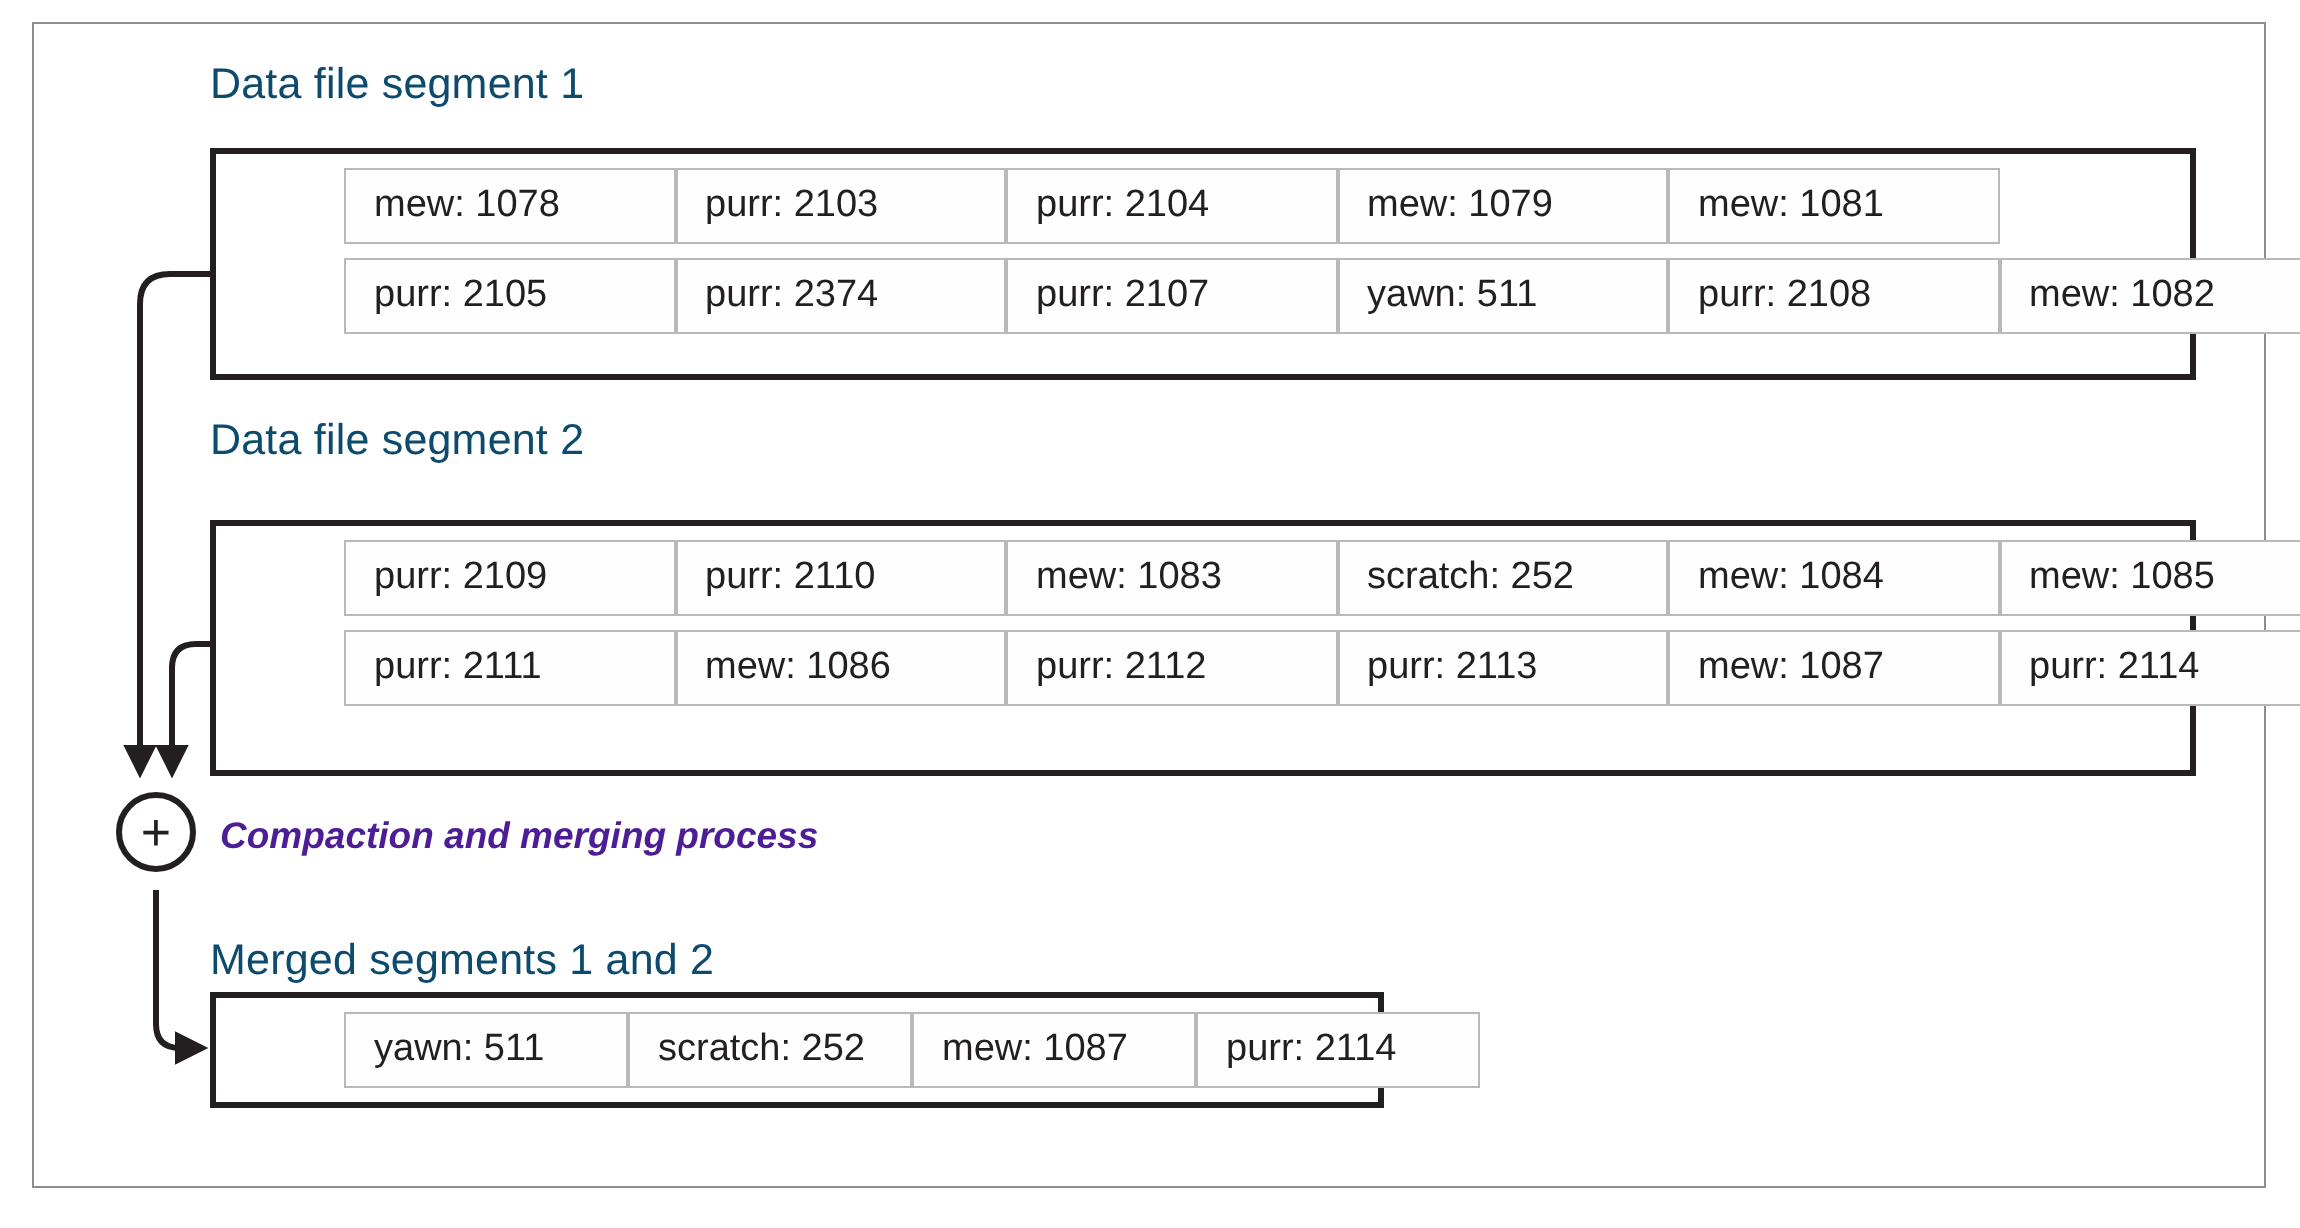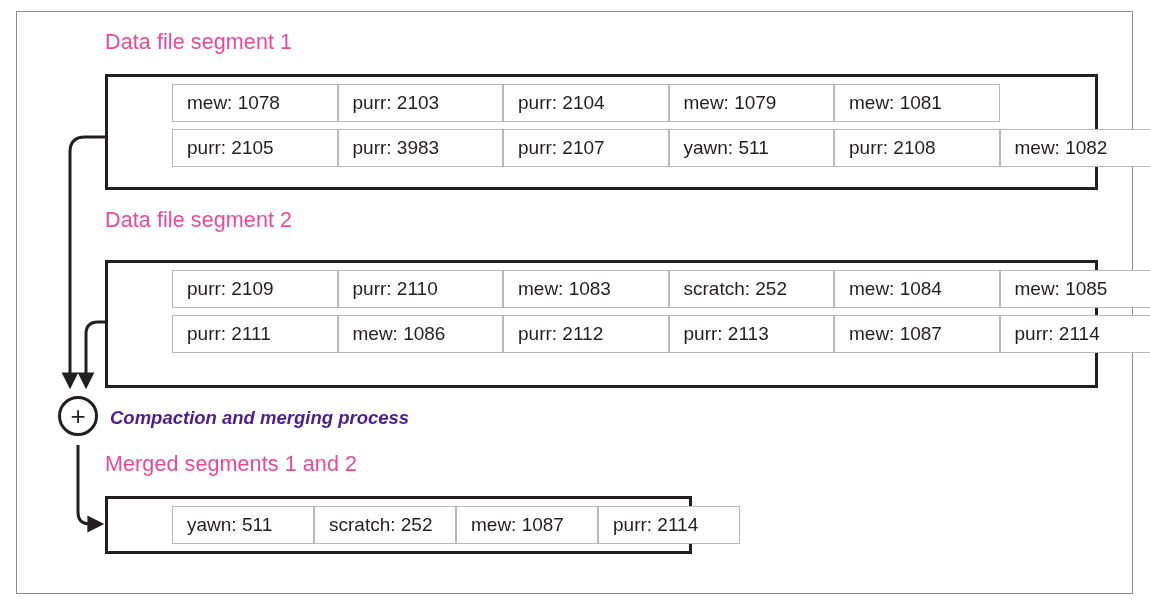--- a/index.html
+++ b/index.html
@@ -32,21 +32,21 @@
     height: 583px;
     border: 1.4px solid #8e8e90;
     box-sizing: border-box;
     background: #fff;
   }
 
   
   .section-title {
     position: absolute;
     font-size: 21.5px;
-    color: #ec4899;
+    color: #0c4a6e;
     letter-spacing: 0.1px;
     white-space: nowrap;
     font-weight: 400;
   }
 
   
   .segment-box {
     position: absolute;
     border: 3px solid #231f20;
     box-sizing: border-box;
@@ -151,21 +151,21 @@
     <div class="rows-wrap">
       <div class="seg-row">
         <div class="cell six">mew: 1078</div>
         <div class="cell six">purr: 2103</div>
         <div class="cell six">purr: 2104</div>
         <div class="cell six">mew: 1079</div>
         <div class="cell six">mew: 1081</div>
       </div>
       <div class="seg-row">
         <div class="cell six">purr: 2105</div>
-        <div class="cell six">purr: 3983</div>
+        <div class="cell six">purr: 2374</div>
         <div class="cell six">purr: 2107</div>
         <div class="cell six">yawn: 511</div>
         <div class="cell six">purr: 2108</div>
         <div class="cell six">mew: 1082</div>
       </div>
     </div>
   </div>
 
   <div class="section-title" style="left:105px; top:208px;">Data file segment 2</div>
 
@@ -189,21 +189,21 @@
       </div>
     </div>
   </div>
 
   <div class="merge-node" style="left:58px; top:396px;">
     <span>+</span>
   </div>
 
   <div class="merge-caption" style="left:110px; top:407px;">Compaction and merging process</div>
 
-  <div class="section-title" style="left:105px; top:452px;">Merged segments 1 and 2</div>
+  <div class="section-title" style="left:105px; top:468px;">Merged segments 1 and 2</div>
 
   <div class="segment-box" style="left:105px; top:496px; width:587px; height:58px;">
     <div class="rows-wrap">
       <div class="seg-row">
         <div class="cell four">yawn: 511</div>
         <div class="cell four">scratch: 252</div>
         <div class="cell four">mew: 1087</div>
         <div class="cell four">purr: 2114</div>
       </div>
     </div>

